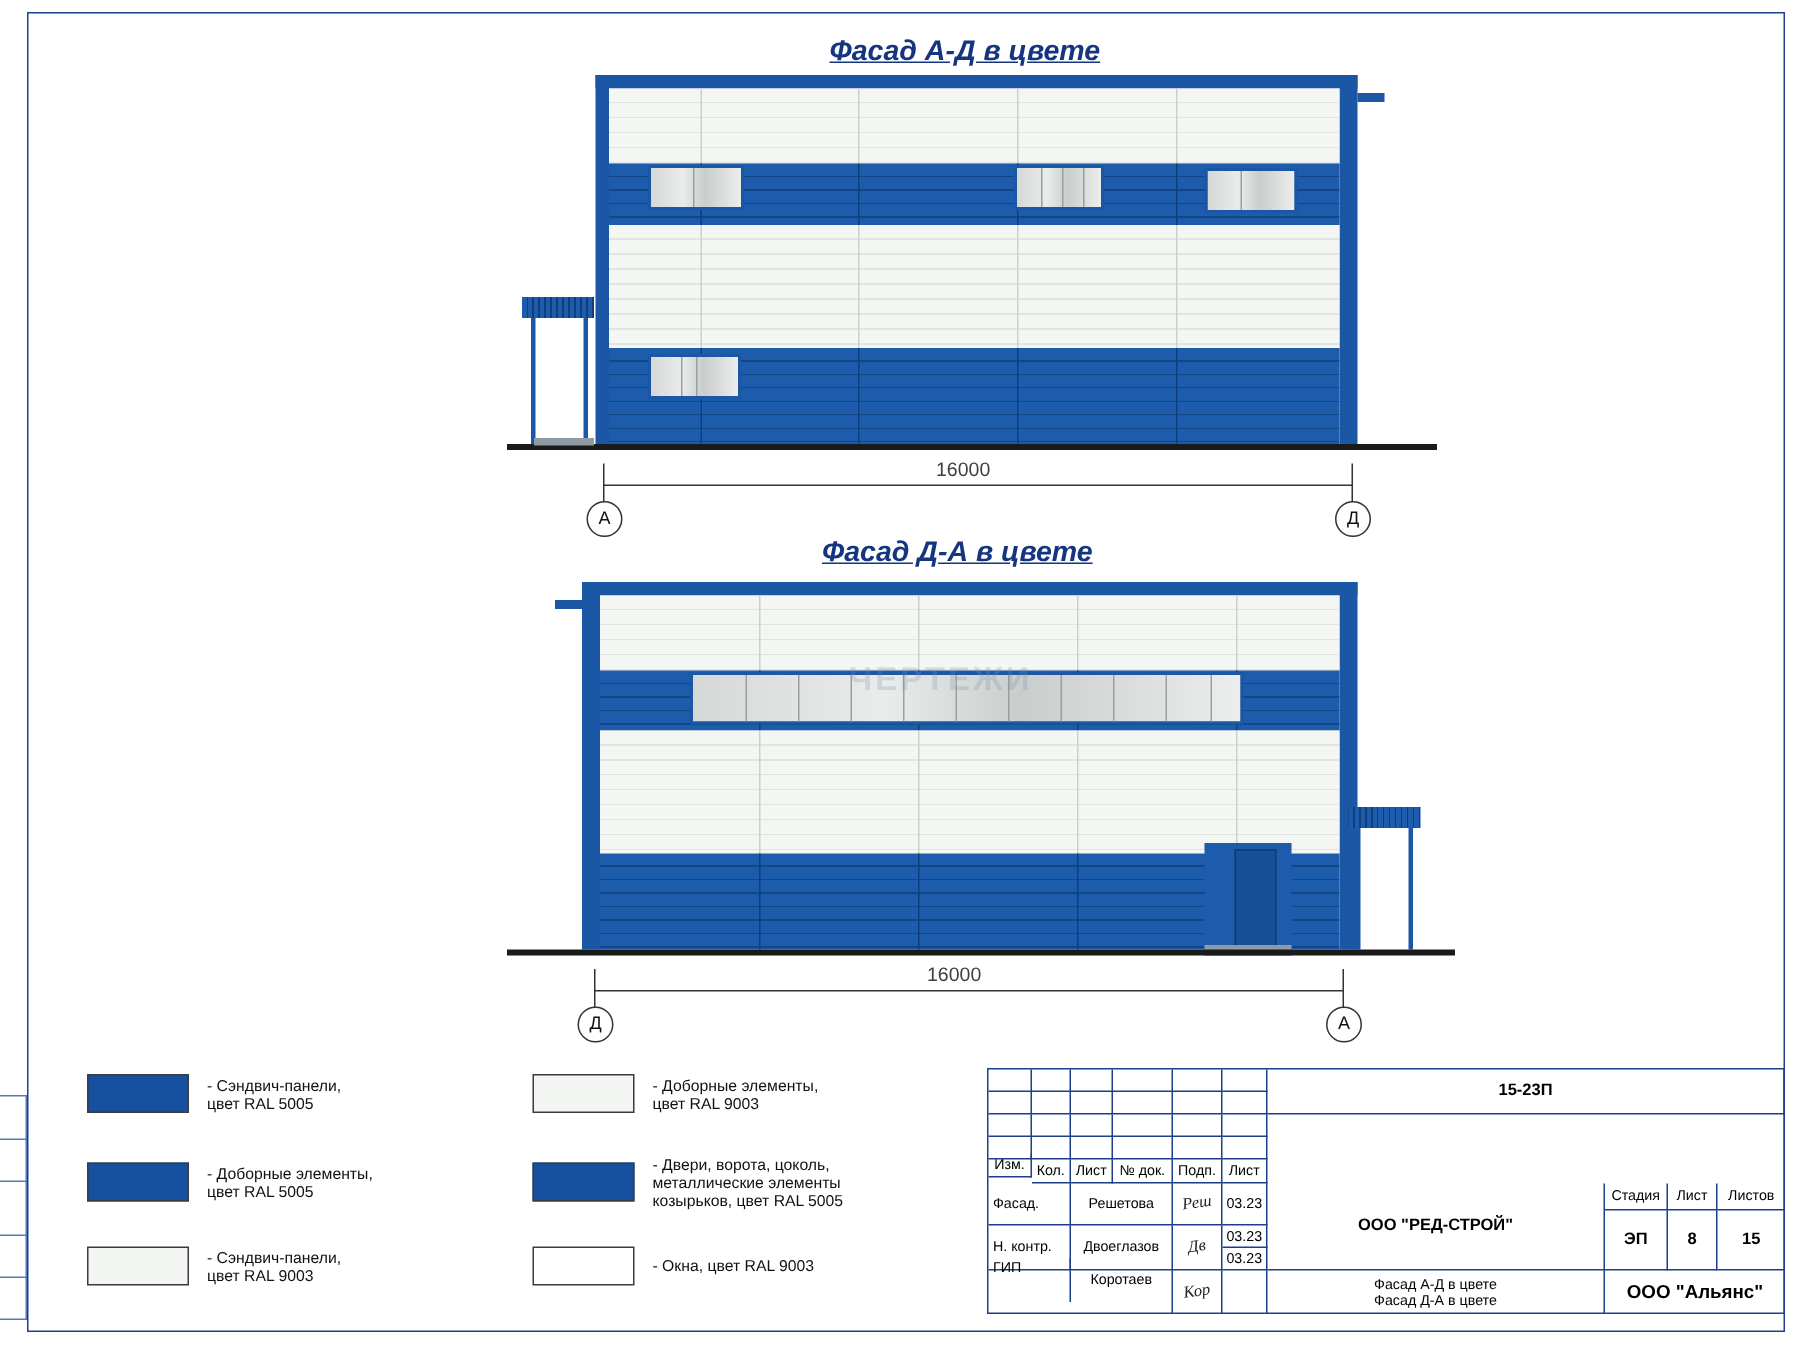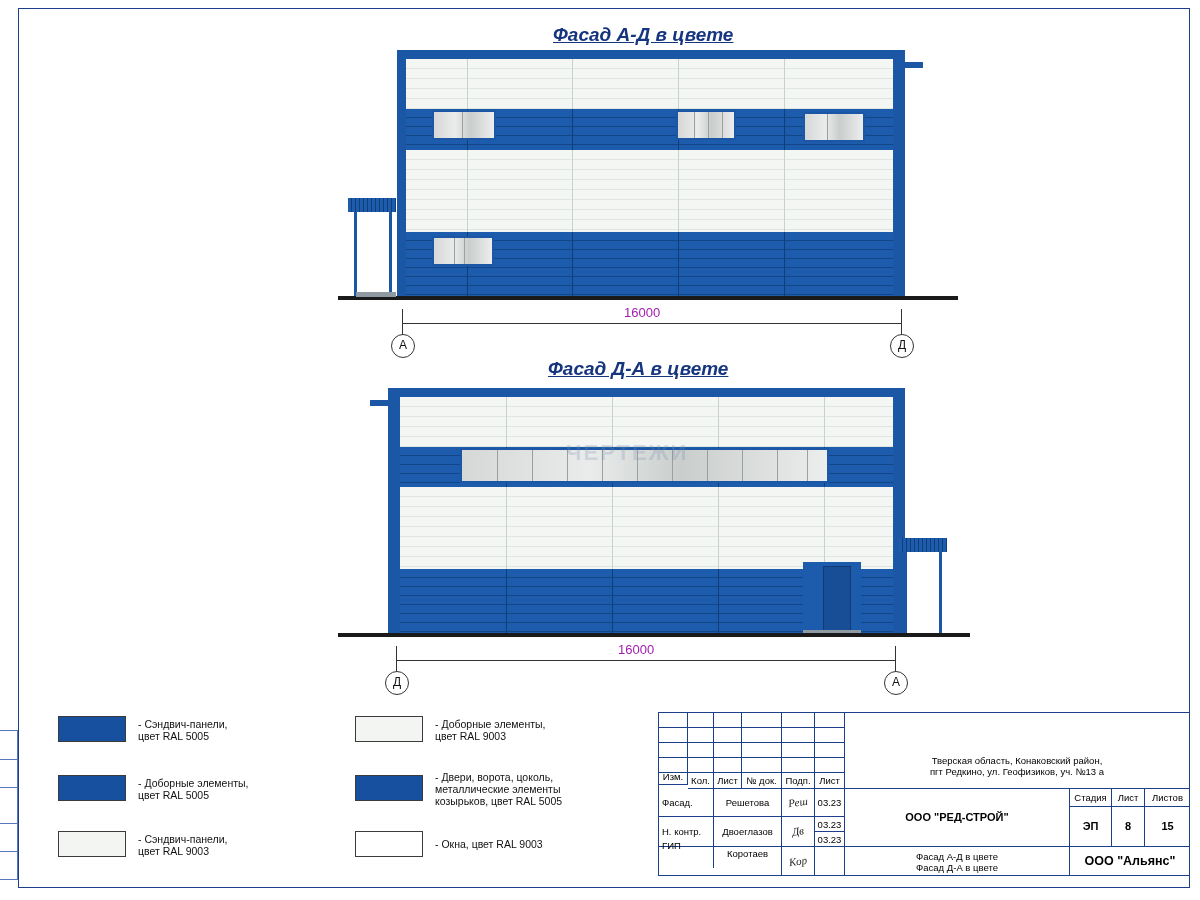--- a/index.html
+++ b/index.html
@@ -97,21 +97,21 @@
     border-top: 1px solid #333;
   }
   .dimtick {
     position: absolute;
     width: 0; height: 28px;
     border-left: 1px solid #333;
   }
   .dimtext {
     position: absolute;
     font-size: 13px;
-    color: #a21caf;
+    color: #404040;
     white-space: nowrap;
   }
   .axis-bubble {
     position: absolute;
     width: 22px; height: 22px;
     border: 1px solid #333;
     border-radius: 50%;
     font-size: 12px;
     line-height: 21px;
     text-align: center;
@@ -448,23 +448,22 @@
         <span class="vcenter" style="justify-content:flex-start; padding-left:3px; align-items:flex-start; padding-top:1px;">ГИП</span>
       </div>
     <div class="cell nb-b" style="left:55px;top:134px; width:68px; height:29px;">
         <span class="vcenter" style="align-items:flex-start; padding-top:1px;">Коротаев</span>
       </div>
     <div class="cell nb-b" style="left:123px;top:134px;width:33px; height:29px;">
         <span class="vcenter sig">Кор</span>
       </div>
     <div class="cell nb-b" style="left:156px;top:134px;width:30px; height:29px;"></div>
 
-    <div class="cell" style="left:186px; top:30px; width:345px; height:46px;">
-      <span class="vcenter" style="white-space:pre-line; text-align:center;">Тверская область, Конаковский район,
-пгт Редкино, ул. Геофизиков, уч. №13 а</span>
+    <div class="cell" style="left:186px; top:0; width:345px; height:30px;">
+      <span class="vcenter mid">15-23П</span>
     </div>
     <div class="cell" style="left:186px; top:76px; width:225px; height:58px;">
       <span class="vcenter mid">ООО "РЕД-СТРОЙ"</span>
     </div>
     <div class="cell nb-b" style="left:186px; top:134px; width:225px; height:29px;">
       <span class="vcenter" style="white-space:pre-line; text-align:center;">Фасад А-Д в цвете
 Фасад Д-А в цвете</span>
     </div>
 
     <div class="cell" style="left:411px; top:76px; width:42px; height:18px;">

